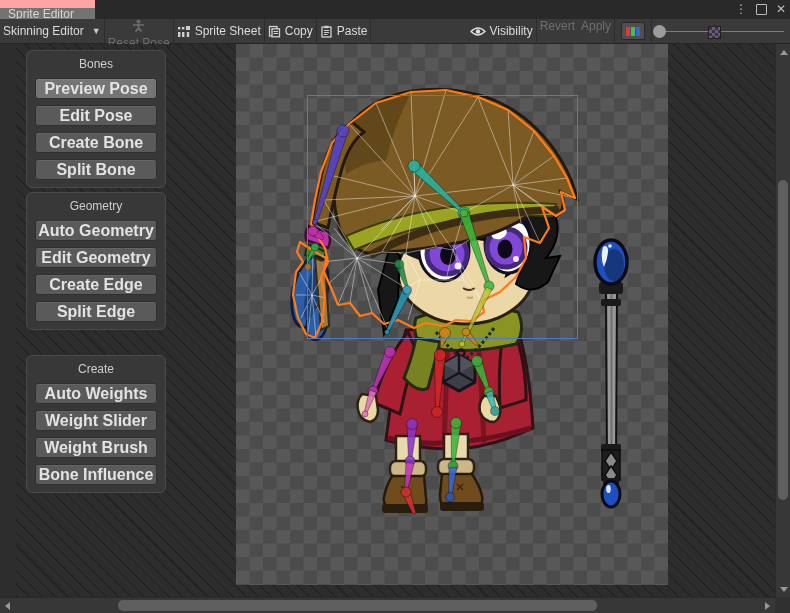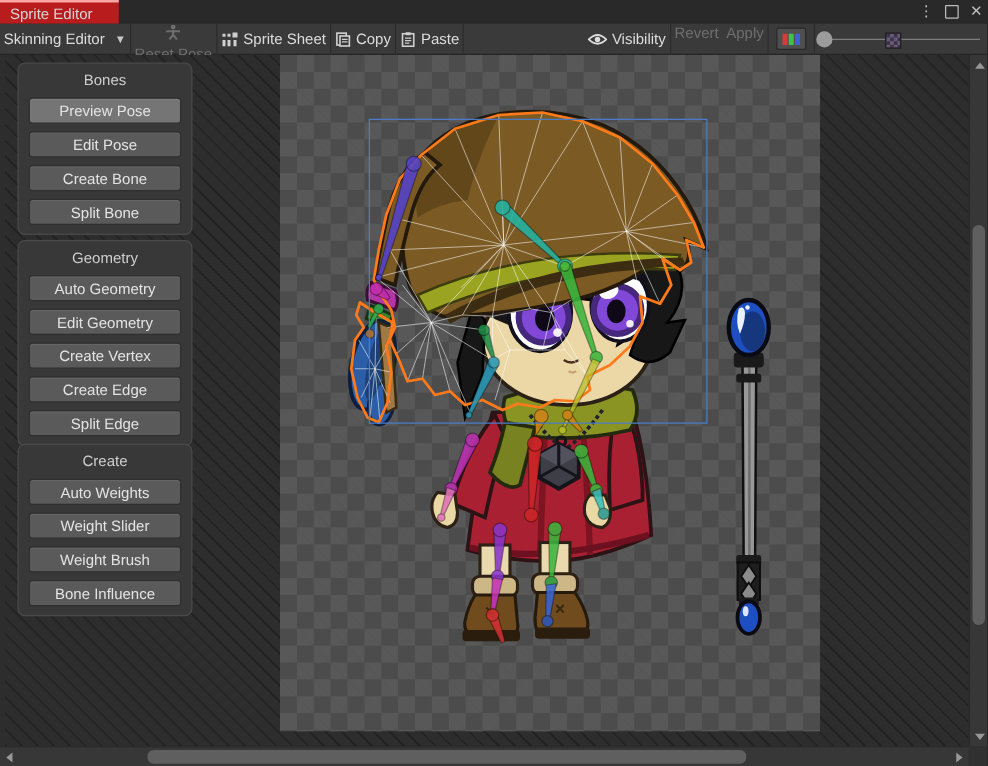--- a/index.html
+++ b/index.html
@@ -1,21 +1,21 @@
 <!DOCTYPE html>
 <html><head>
 <meta charset="utf-8">
 <style>
   html,body{margin:0;padding:0;background:#222;}
   .window{position:relative;width:790px;height:613px;background:#2d2d2d;overflow:hidden;
           font-family:"Liberation Sans",sans-serif;-webkit-font-smoothing:antialiased;}
   
   .titlebar{position:absolute;left:0;top:0;width:790px;height:19px;background:#292929;}
-  .tab{position:absolute;left:0;top:0;width:95px;height:19px;background:#b91c1c;
-       border-top:2px solid #fca5a5;box-sizing:border-box;color:#d6d6d6;font-size:12px;
+  .tab{position:absolute;left:0;top:0;width:95px;height:19px;background:#737373;
+       border-top:8px solid #fca5a5;box-sizing:border-box;color:#d6d6d6;font-size:12px;
        display:flex;align-items:center;padding-left:8px;}
   .win-controls{position:absolute;right:4px;top:1px;height:17px;display:flex;align-items:center;gap:9px;color:#bdbdbd;}
   .wc{font-size:12px;line-height:17px;cursor:default;}
   .wc.max{width:9px;height:9px;border:1.5px solid #bdbdbd;border-radius:1px;}
   
   .toolbar{position:absolute;left:0;top:19px;width:790px;height:25px;background:#3a3a3a;
            border-bottom:1px solid #242424;box-sizing:border-box;display:flex;align-items:center;
            font-size:12px;color:#dcdcdc;}
   .tbtn{display:flex;align-items:center;gap:4px;padding:0 3px;height:25px;white-space:nowrap;}
   .tbtn.disabled{color:#6e6e6e;flex-direction:column;}
@@ -29,34 +29,34 @@
   .slider .track{position:absolute;left:4px;right:4px;top:12px;height:1px;background:#7d7d7d;}
   .slider .knob{position:absolute;left:1px;top:6px;width:13px;height:13px;border-radius:50%;background:#9c9c9c;}
   .mini-check{position:absolute;top:7px;width:11px;height:11px;border:1px solid #1f1f1f;
      background:#3c3446;
      background-image:linear-gradient(45deg,#6b5c7d 25%,transparent 25%,transparent 75%,#6b5c7d 75%),
                       linear-gradient(45deg,#6b5c7d 25%,transparent 25%,transparent 75%,#6b5c7d 75%);
      background-size:6px 6px;background-position:0 0,3px 3px;}
   .mini-check.m1{left:56px;}
   .icon{display:inline-block;flex:0 0 auto;}
   
-  .canvas{position:absolute;left:4px;top:44px;width:775px;height:553px;background:#2d2d2d;overflow:hidden;
+  .canvas{position:absolute;left:16px;top:44px;width:775px;height:553px;background:#2d2d2d;overflow:hidden;
     background-image:repeating-linear-gradient(45deg,rgba(0,0,0,.22) 0 1.5px,transparent 1.5px 9px);}
   .checker{position:absolute;left:220px;top:0;width:432px;height:541px;background-color:#4c4c4c;
     background-image:linear-gradient(45deg,#585858 25%,transparent 25%,transparent 75%,#585858 75%),
                      linear-gradient(45deg,#585858 25%,transparent 25%,transparent 75%,#585858 75%);
     background-size:27px 27px;background-position:0 0,13.5px 13.5px;}
   svg.art{position:absolute;left:0;top:0;}
   
   .panel{position:absolute;left:10px;width:140px;background:#383838;border:1px solid #4a4a4a;
          border-radius:6px;box-sizing:border-box;padding-bottom:1px;}
   .panel-title{text-align:center;color:#cecece;font-size:12px;padding:6px 0 7px;}
   .pbtn{height:19px;margin:0 8px 6px;background:#5a5a5a;border:1px solid #2f2f2f;border-radius:3px;
-        color:#e3e3e3;font-size:12px;display:flex;align-items:center;justify-content:center;
-        box-shadow:inset 0 1px 0 rgba(255,255,255,.07);}
+        color:#e3e3e3;font-size:16px;display:flex;align-items:center;justify-content:center;
+        box-shadow:inset 0 1px 0 rgba(255,255,255,.07);font-weight:bold;}
   .pbtn.active{background:#757575;}
   
   .vscroll{position:absolute;right:0;top:44px;width:15px;height:553px;background:#373737;border-left:1px solid #2a2a2a;box-sizing:border-box;}
   .vthumb{position:absolute;left:2px;top:136px;width:10px;height:320px;background:#5f5f5f;border-radius:5px;}
   .hscroll{position:absolute;left:0;top:597px;width:775px;height:16px;background:#373737;border-top:1px solid #2a2a2a;box-sizing:border-box;}
   .hthumb{position:absolute;left:118px;top:2px;width:479px;height:11px;background:#5f5f5f;border-radius:5px;}
   .corner{position:absolute;right:0;top:597px;width:15px;height:16px;background:#303030;}
   .tri{position:absolute;width:0;height:0;}
   .tri.up{left:4px;top:6px;border-left:4px solid transparent;border-right:4px solid transparent;border-bottom:5px solid #989898;}
   .tri.down{left:4px;bottom:5px;border-left:4px solid transparent;border-right:4px solid transparent;border-top:5px solid #989898;}
@@ -371,21 +371,20 @@
       <div class="panel-title">Bones</div>
       <div class="pbtn active">Preview Pose</div>
       <div class="pbtn">Edit Pose</div>
       <div class="pbtn">Create Bone</div>
       <div class="pbtn">Split Bone</div>
     </div>
     <div class="panel" style="top:148px">
       <div class="panel-title">Geometry</div>
       <div class="pbtn">Auto Geometry</div>
       <div class="pbtn">Edit Geometry</div>
-      <div class="pbtn">Create Vertex</div>
       <div class="pbtn">Create Edge</div>
       <div class="pbtn">Split Edge</div>
     </div>
     <div class="panel" style="top:311px">
       <div class="panel-title">Create</div>
       <div class="pbtn">Auto Weights</div>
       <div class="pbtn">Weight Slider</div>
       <div class="pbtn">Weight Brush</div>
       <div class="pbtn">Bone Influence</div>
     </div>

